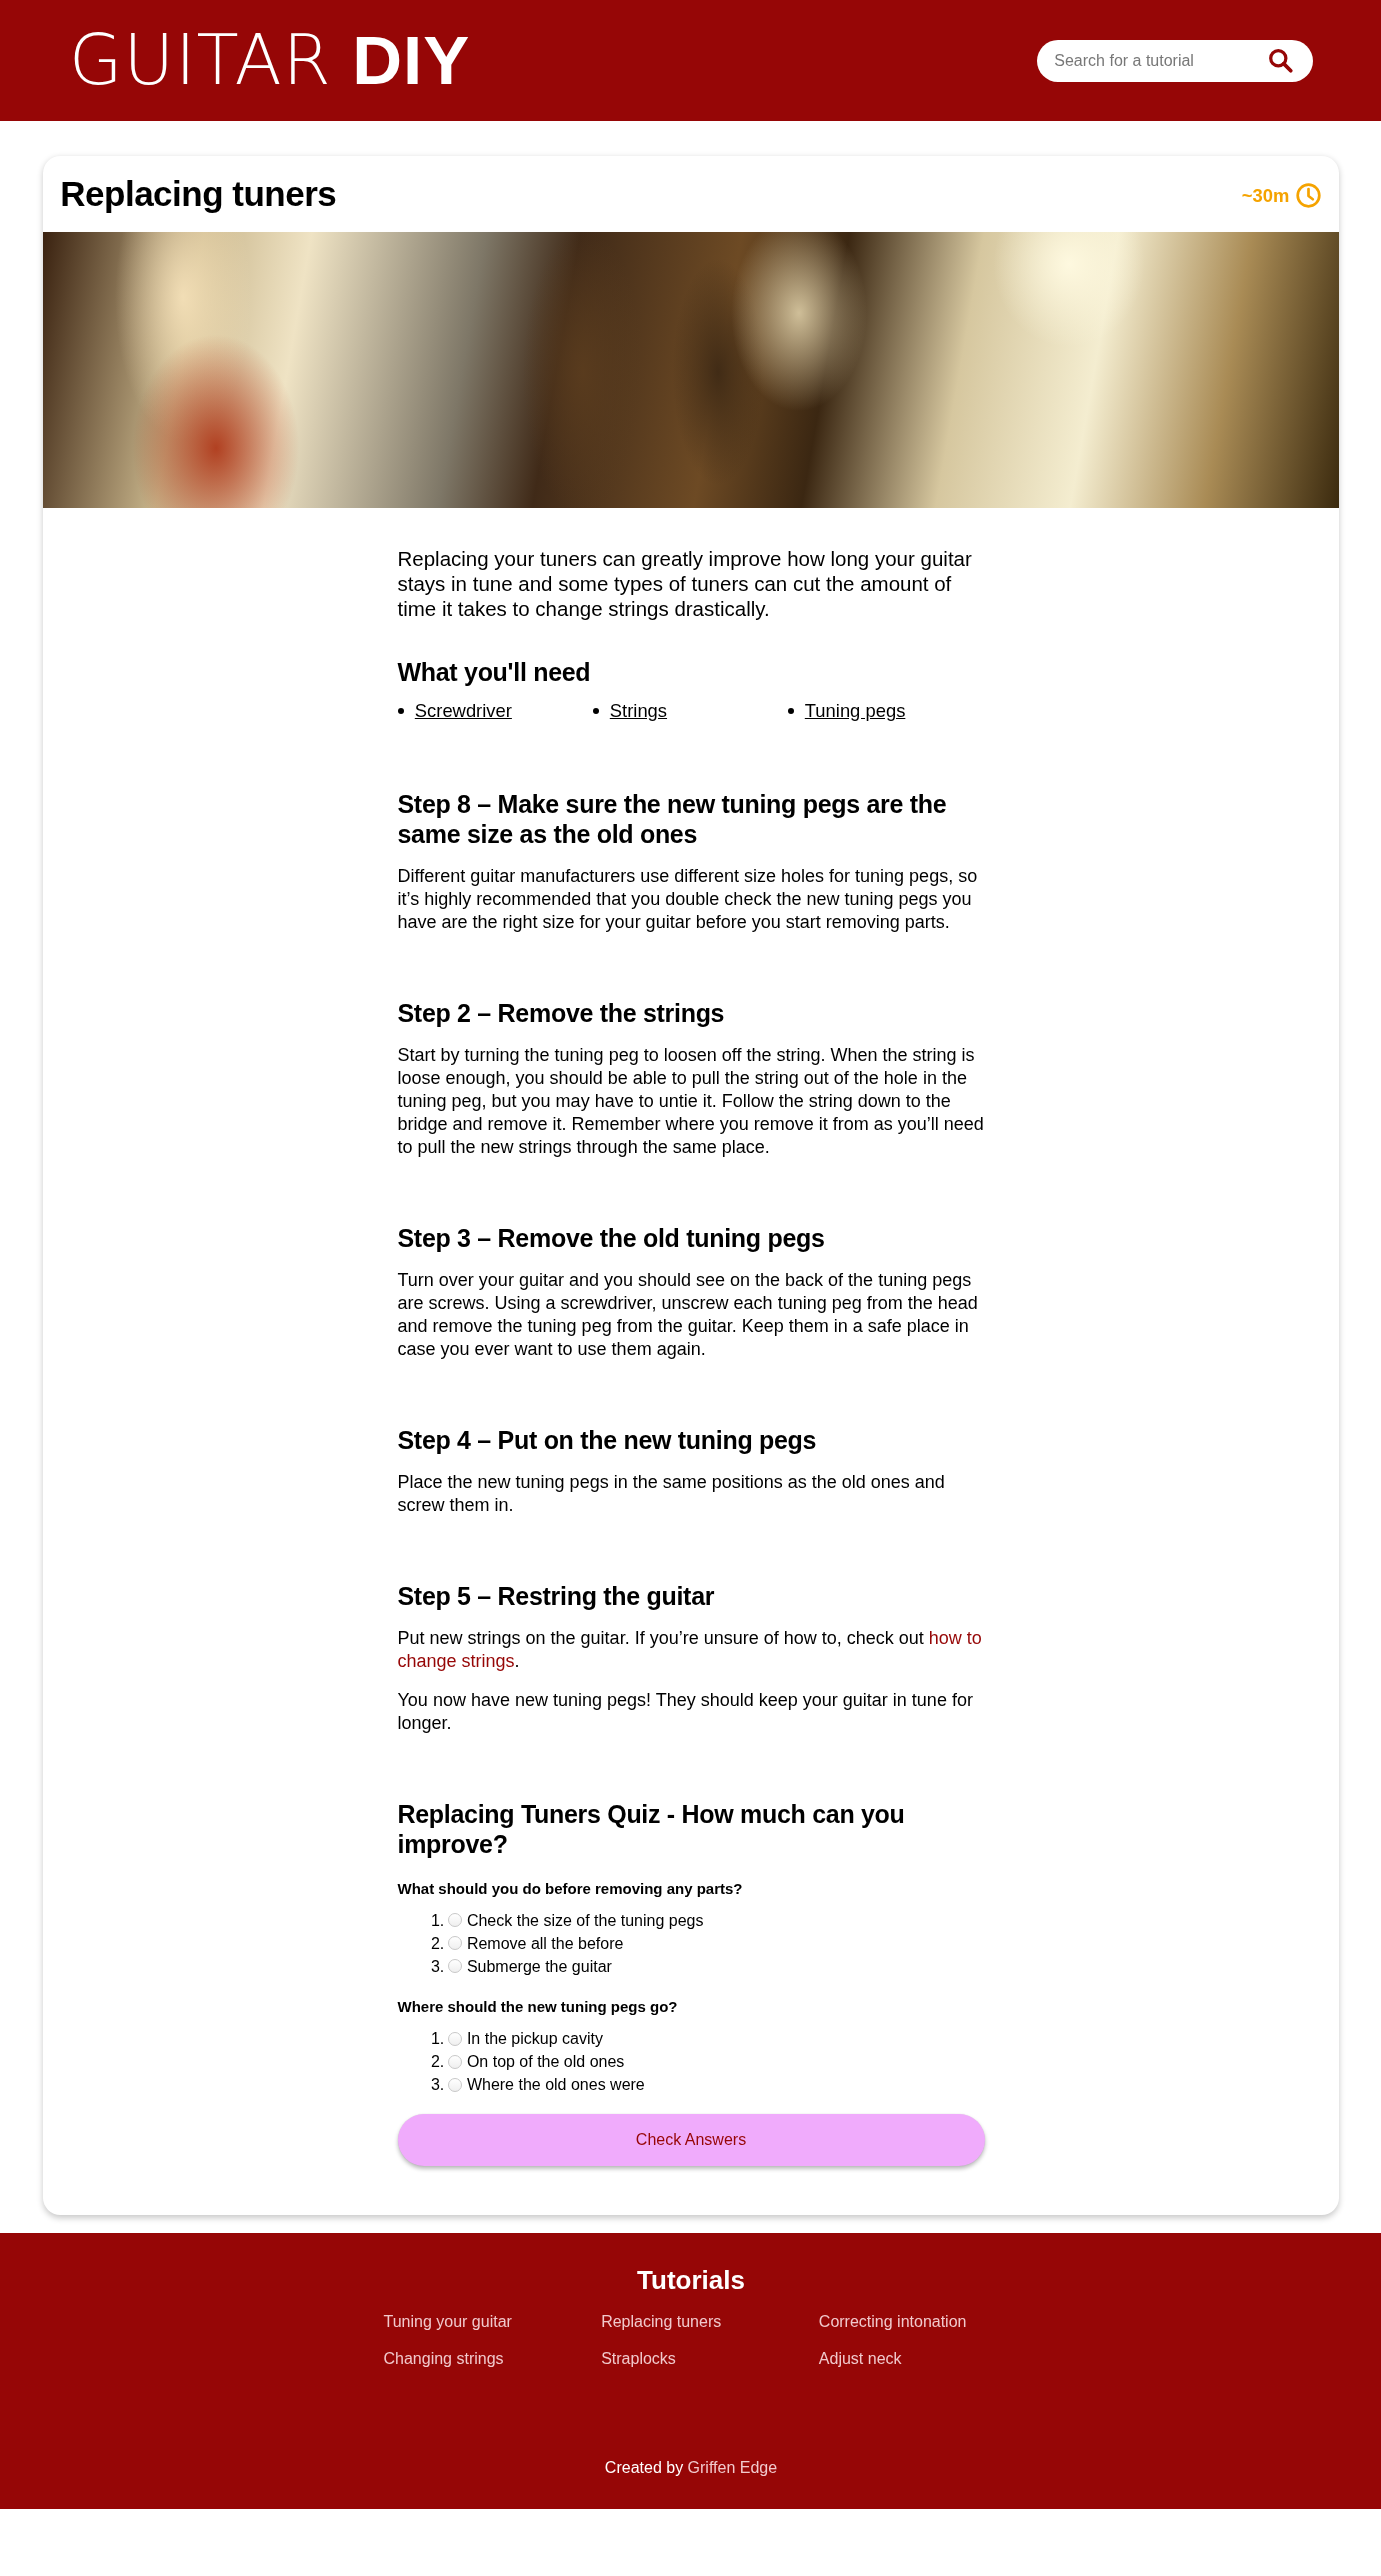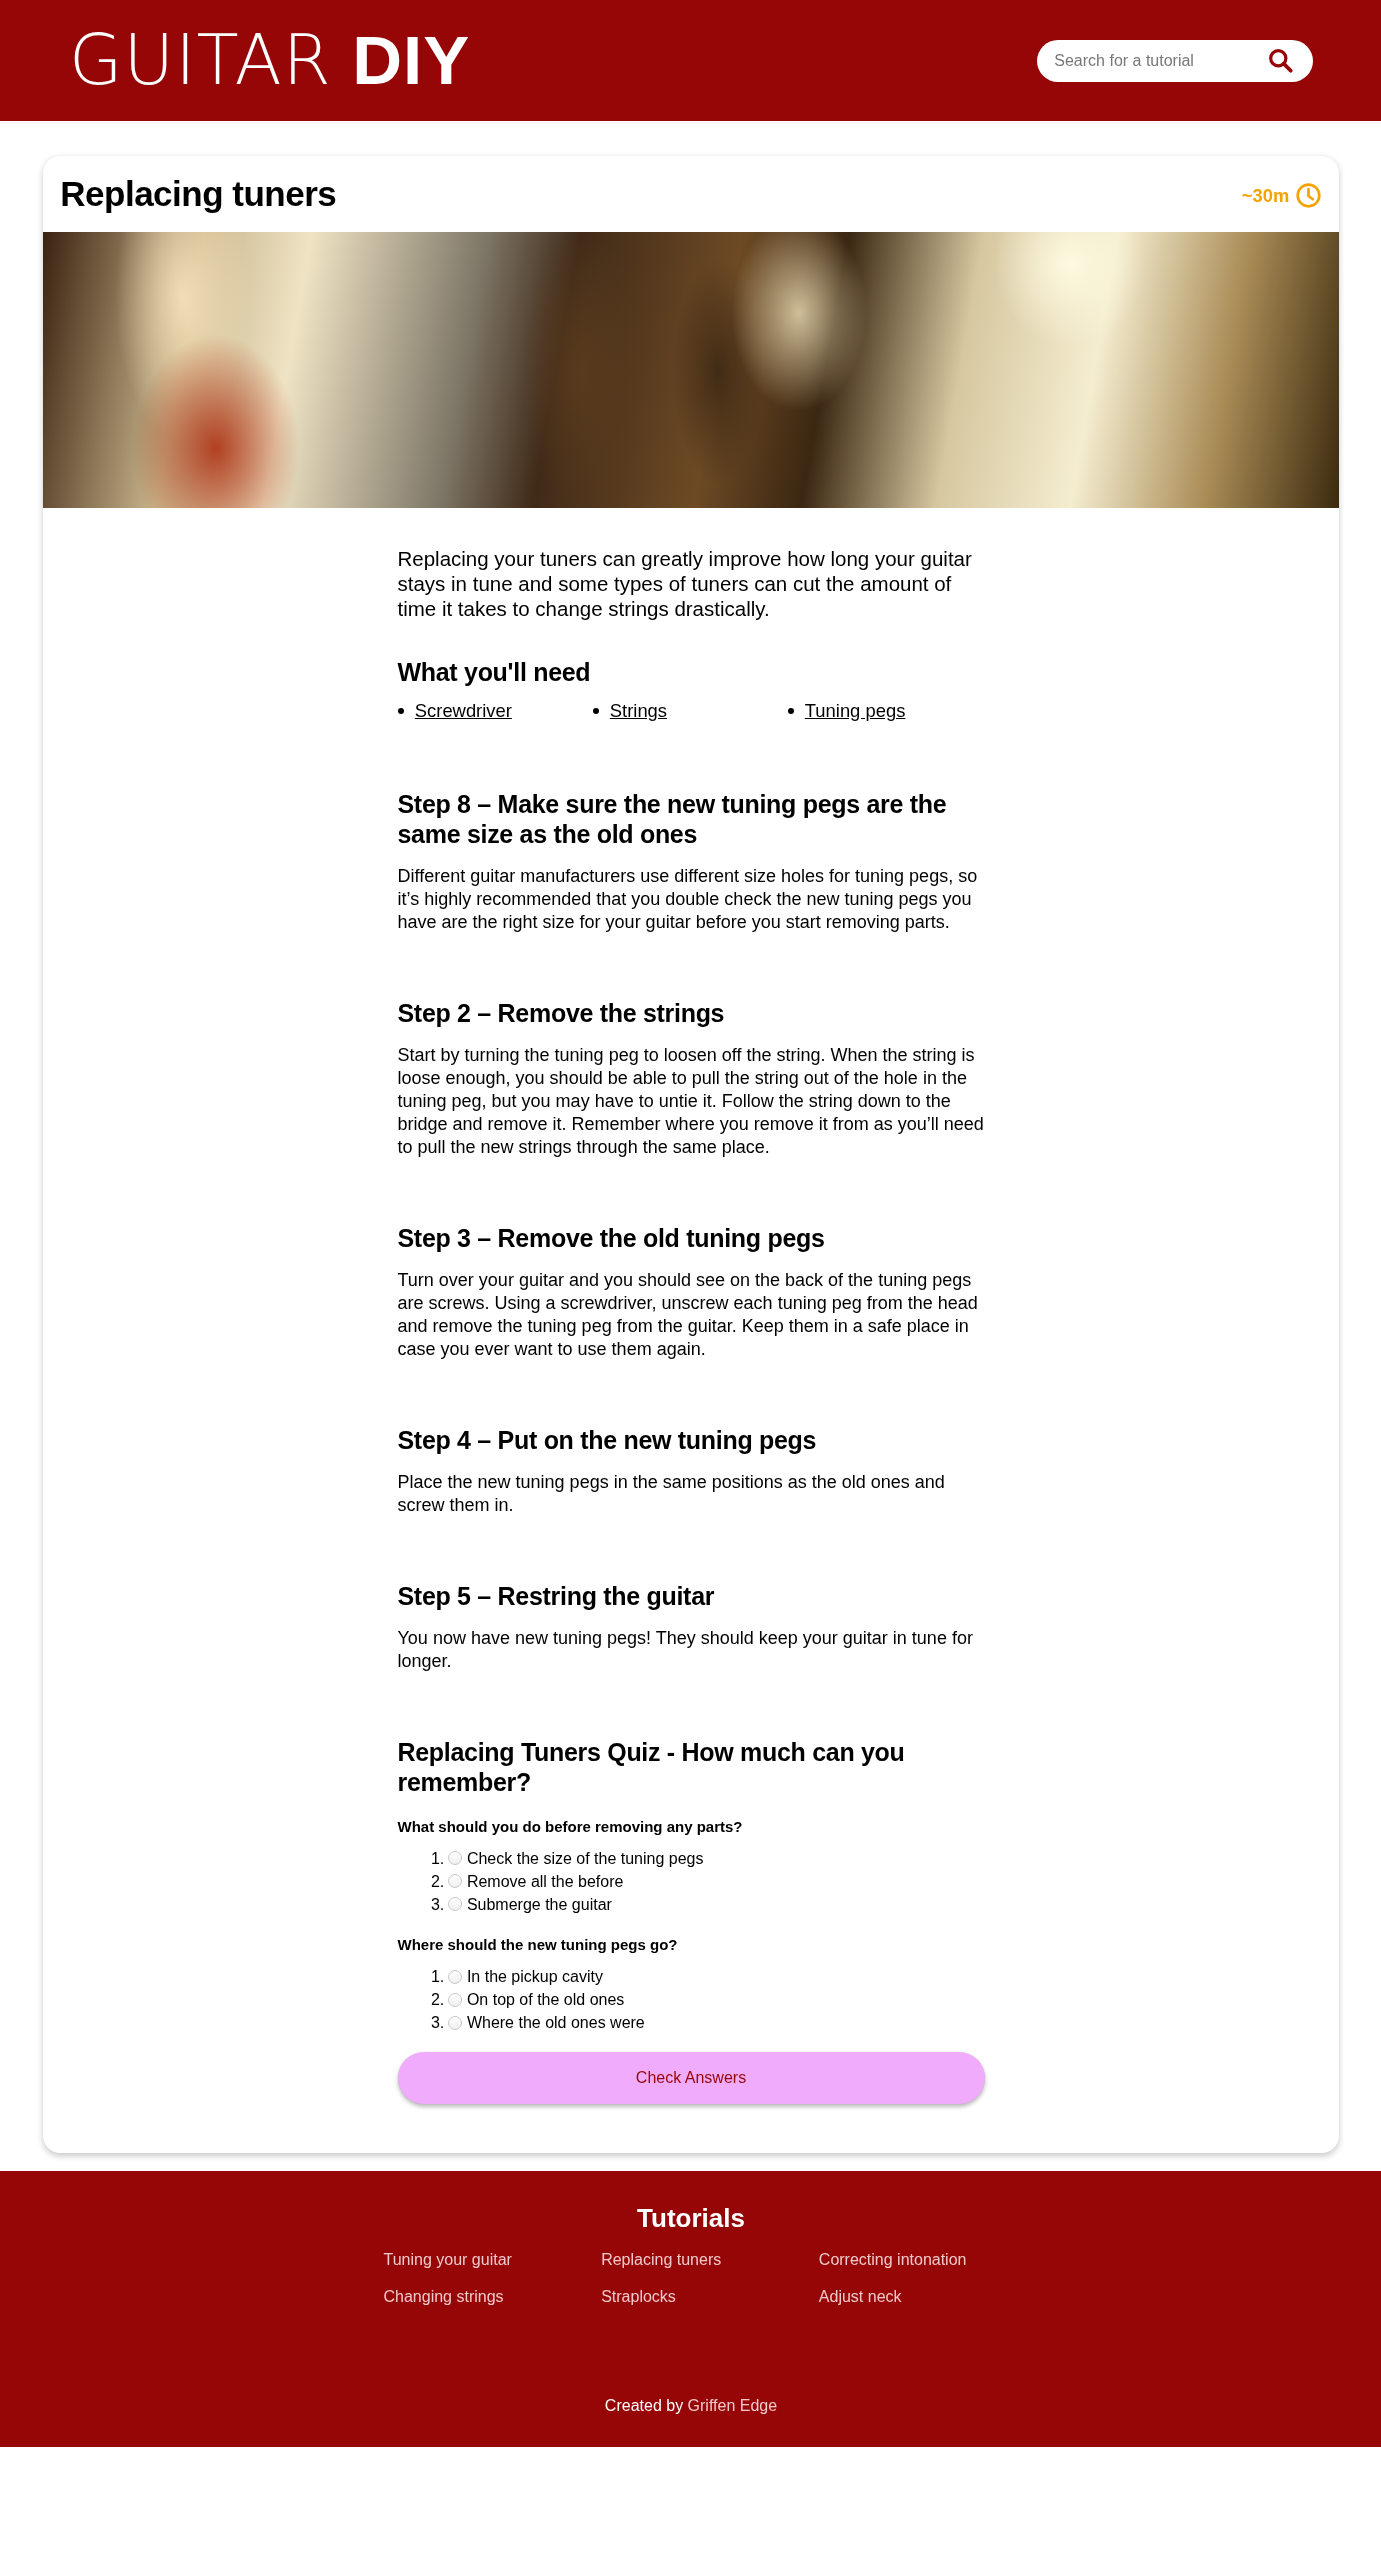--- a/index.html
+++ b/index.html
@@ -156,25 +156,26 @@
         <p>Turn over your guitar and you should see on the back of the tuning pegs are screws. Using a screwdriver, unscrew each tuning peg from the head and remove the tuning peg from the guitar. Keep them in a safe place in case you ever want to use them again.</p>
       </section>
 
       <section class="step">
         <h2 class="section">Step 4 – Put on the new tuning pegs</h2>
         <p>Place the new tuning pegs in the same positions as the old ones and screw them in.</p>
       </section>
 
       <section class="step">
         <h2 class="section">Step 5 – Restring the guitar</h2>
+        <p><span>Put new strings on the guitar. If you’re unsure of how to, check out </span><a href="#" class="link">how to change strings</a><span>.</span></p>
         <p>You now have new tuning pegs! They should keep your guitar in tune for longer.</p>
       </section>
 
       <section class="quiz">
-        <h2 class="quiz-title">Replacing Tuners Quiz - How much can you remember?</h2>
+        <h2 class="quiz-title">Replacing Tuners Quiz - How much can you improve?</h2>
 
         <div>
           <p class="question">What should you do before removing any parts?</p>
           <ol class="options">
             <li>
                 <span class="num">1.</span>
                 <span class="radio"></span>
                 <span>Check the size of the tuning pegs</span>
               </li>
             <li>

